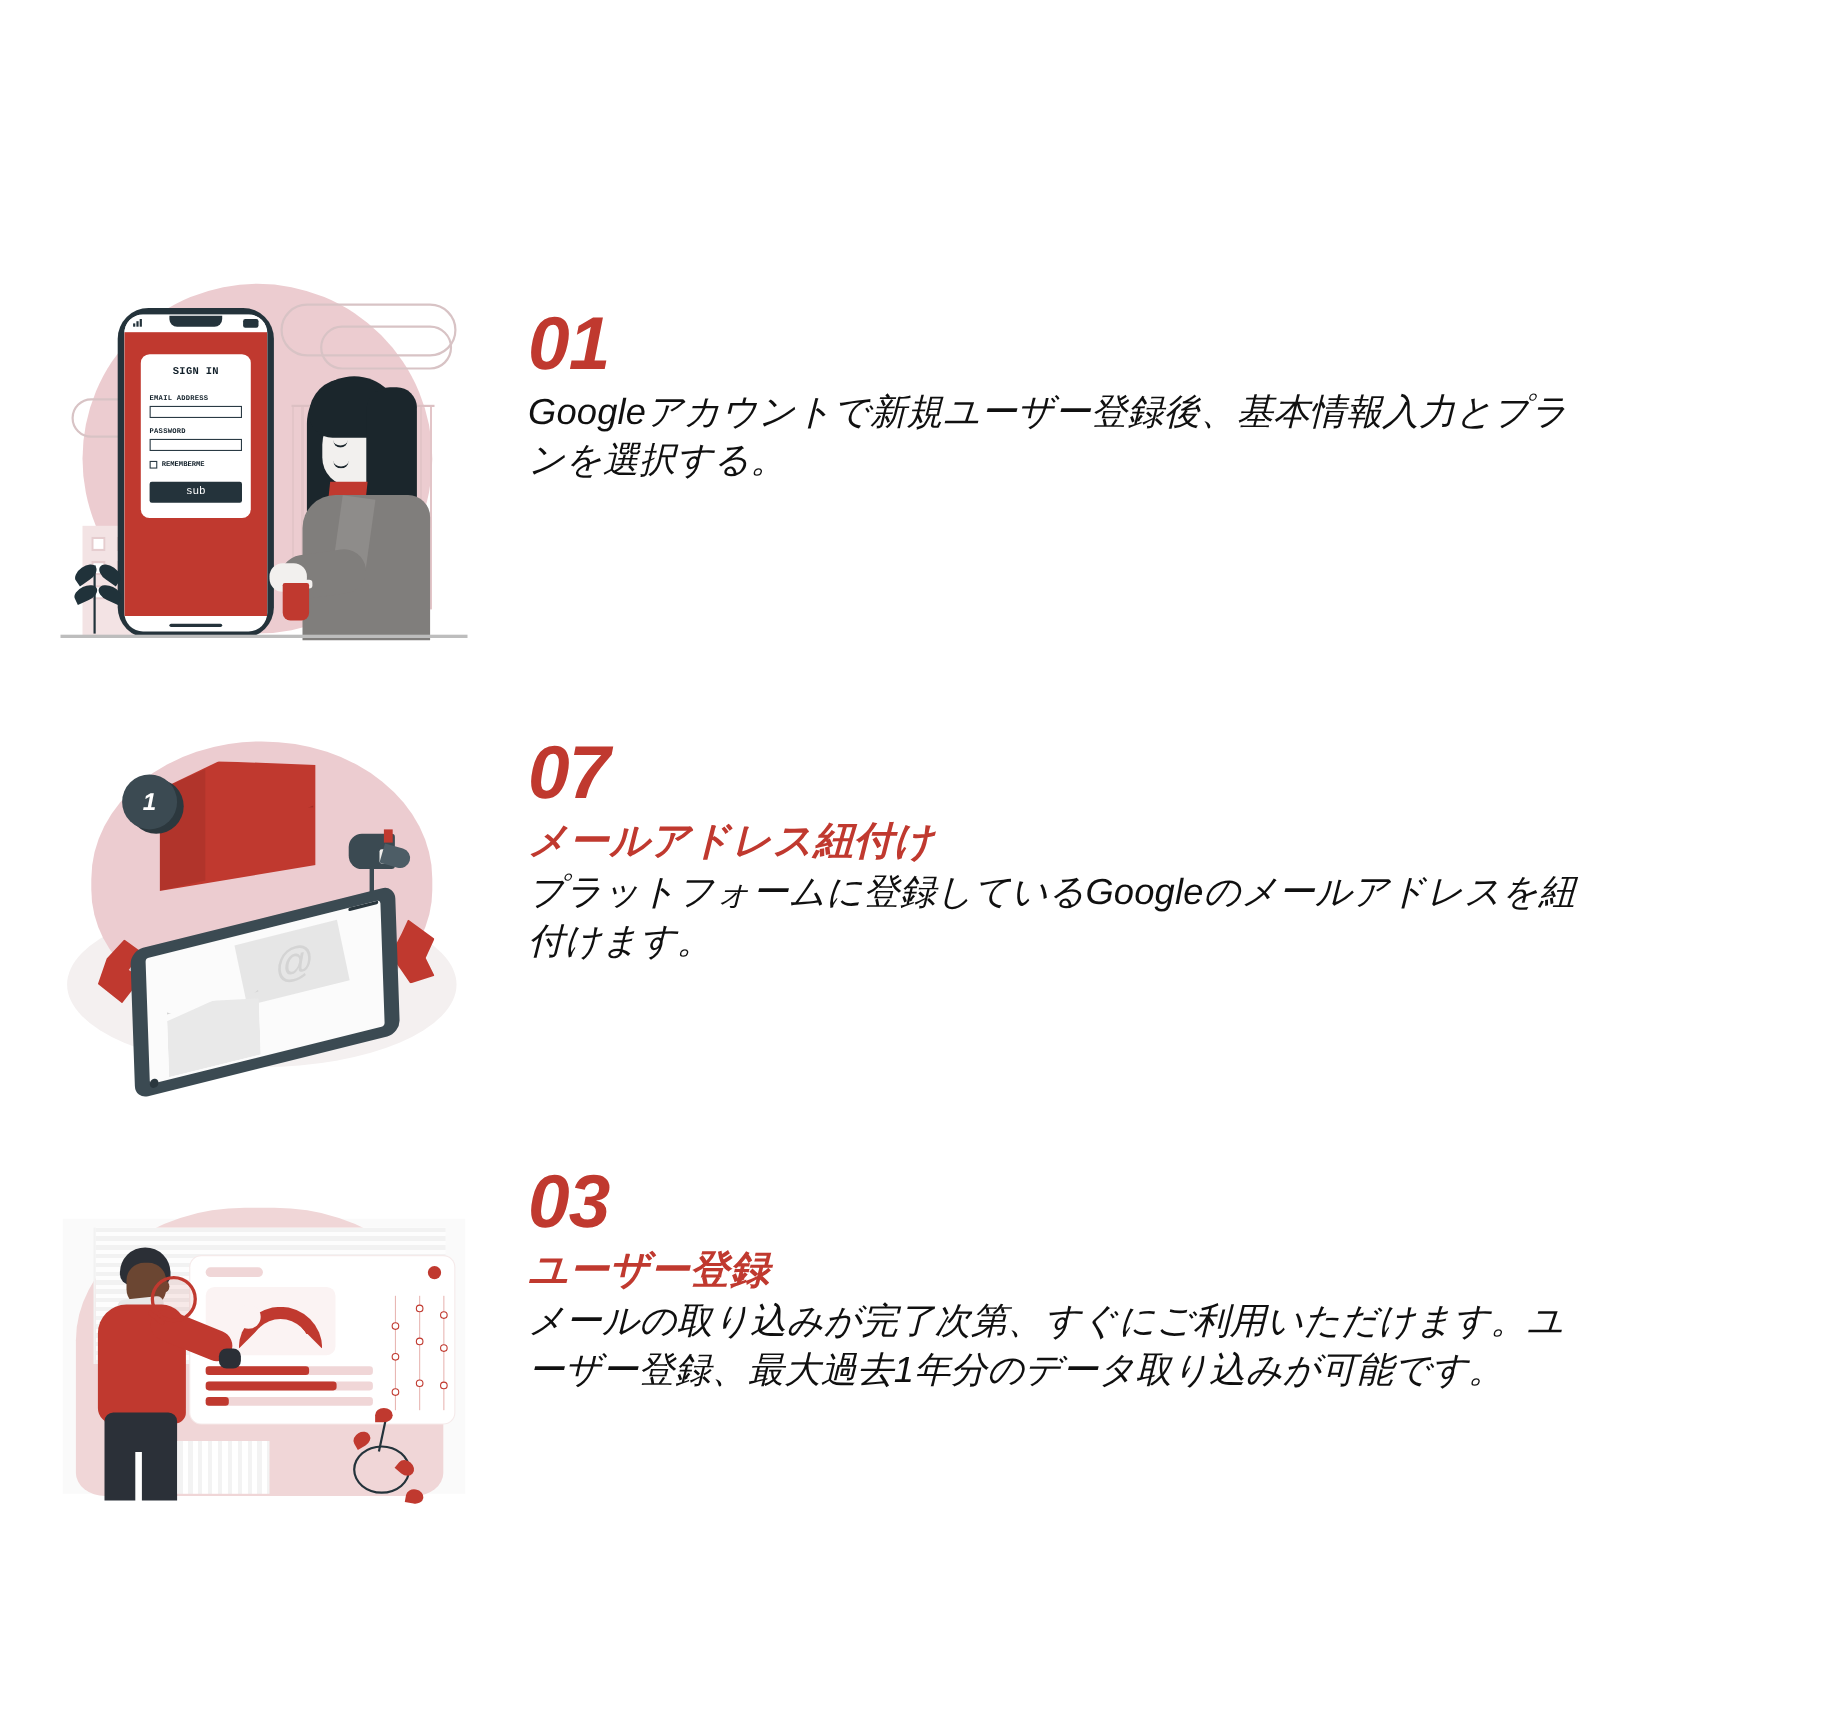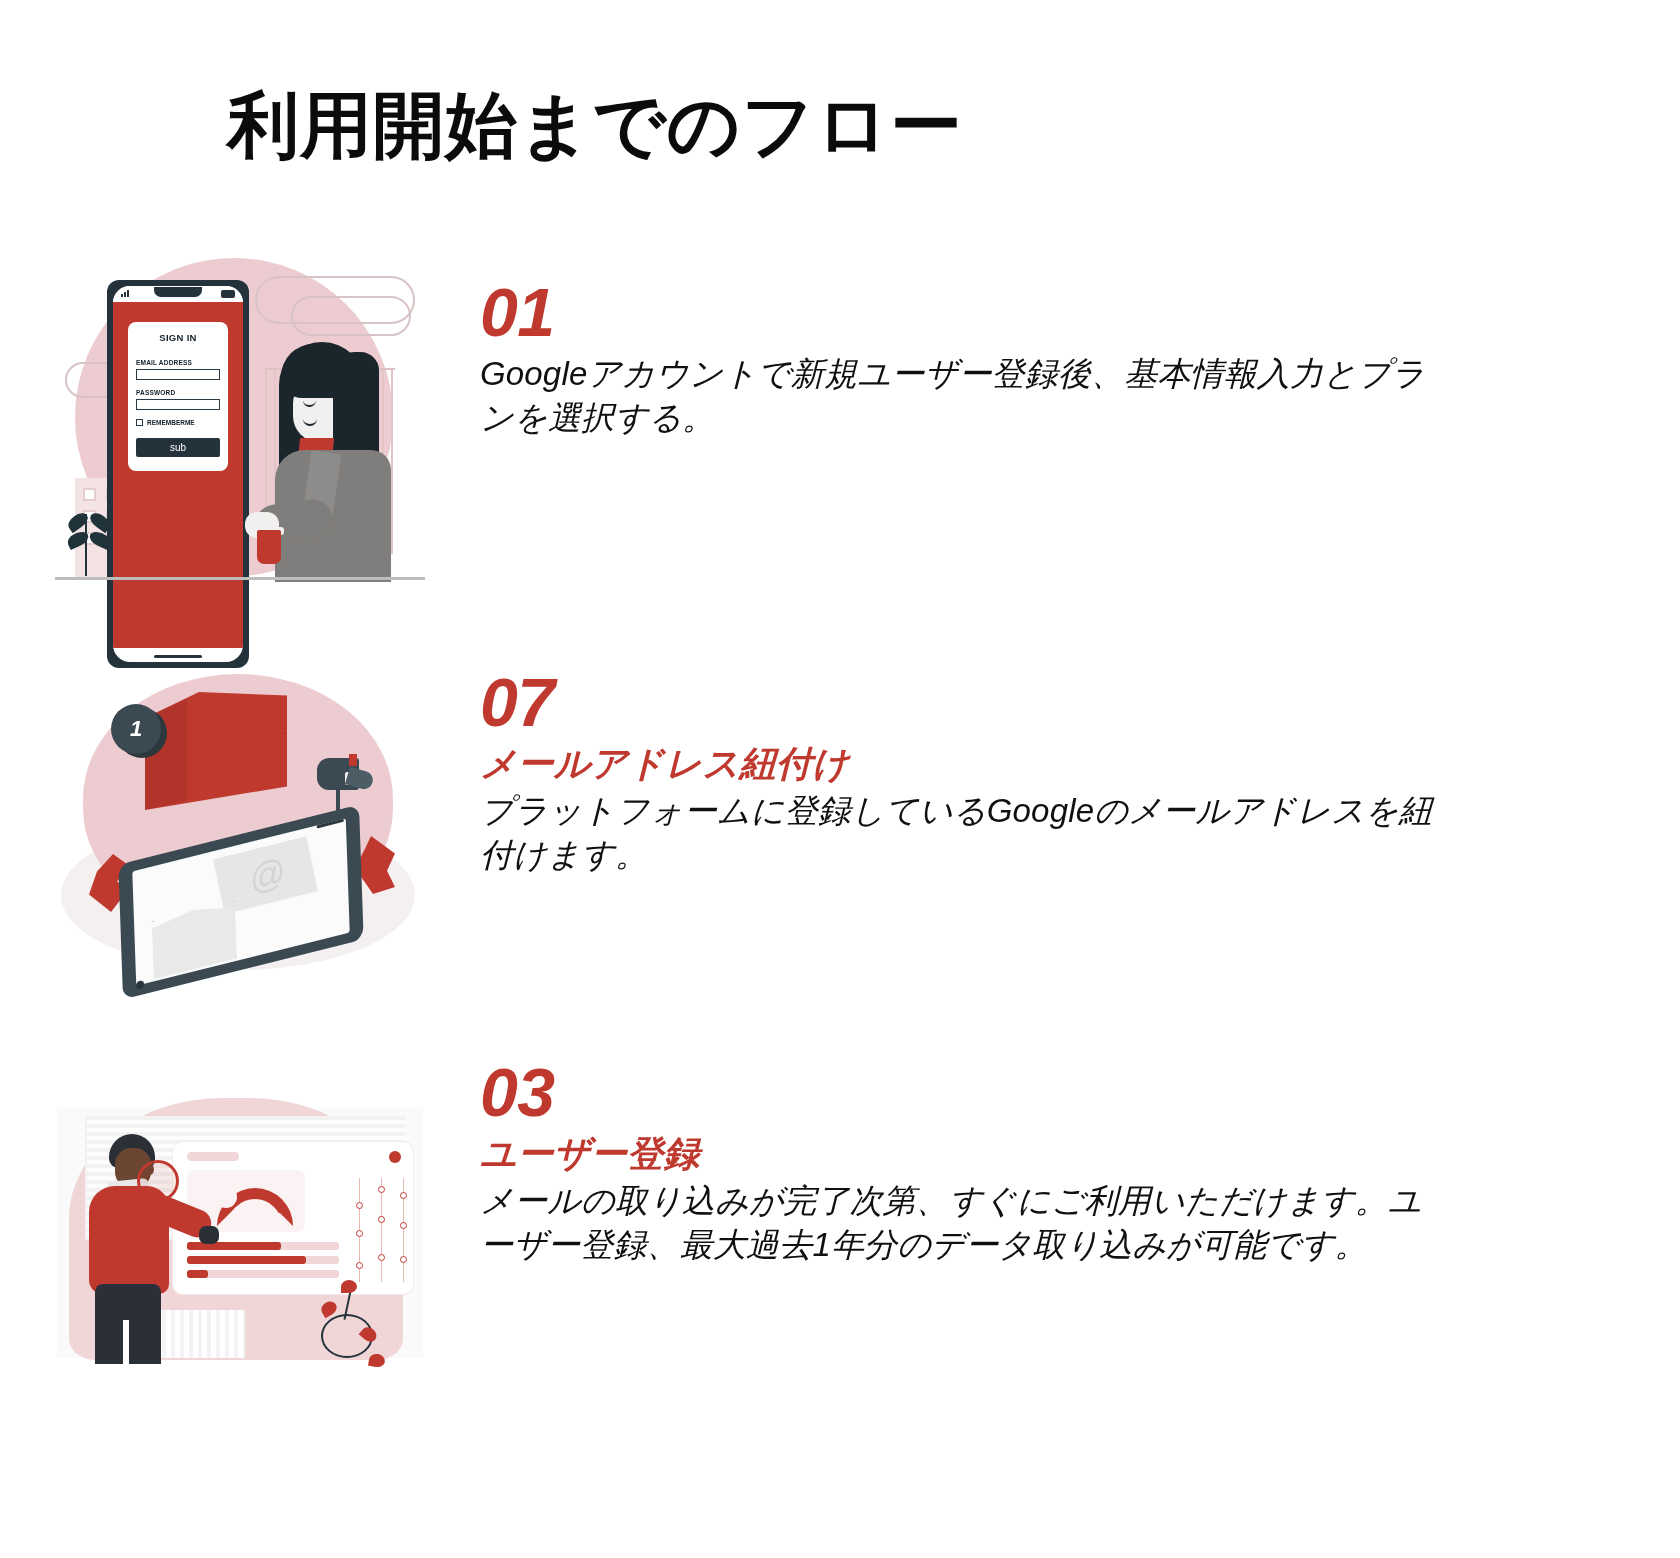--- a/index.html
+++ b/index.html
@@ -143,22 +143,22 @@
   .ill1 .plant-stem {
     position: absolute; left: 30px; bottom: 4px; width: 2px; height: 62px;
     background: #20323a;
   }
   .ill1 .leaf {
     position: absolute; width: 22px; height: 13px; background: #20323a;
     border-radius: 50% 50% 50% 0;
   }
 
   .phone {
-    position: absolute; left: 52px; top: 30px; width: 142px; height: 388px;
-    background: #24333b; border-radius: 12px; padding: 6px;
+    position: absolute; left: 52px; top: 30px; width: 142px; height: 300px;
+    background: #24333b; border-radius: 28px; padding: 6px; font-family: Liberation Mono, monospace;
   }
   .phone-inner {
     width: 100%; height: 100%; background: #ffffff; border-radius: 17px;
     overflow: hidden; position: relative;
   }
   .phone-status {
     height: 16px; background: #fff; position: relative;
   }
   .phone-notch {
     position: absolute; left: 50%; transform: translateX(-50%); top: 1px;
@@ -483,21 +483,20 @@
   }
   .p-stem {
     position: absolute; width: 2px; background: #24333b;
   }
 </style>
 </head>
 <body>
 
 <div class="page">
 
-  <h1 class="page-title">利用開始までのフロー</h1>
 
   <div class="steps">
 
     <div class="step">
       <div class="step-art-col">
         <div class="art ill1">
           <div class="blob blob-main"></div>
           <div class="cloud cl-a"></div>
           <div class="cloud cl-b"></div>
           <div class="cloud cl-c"></div>

